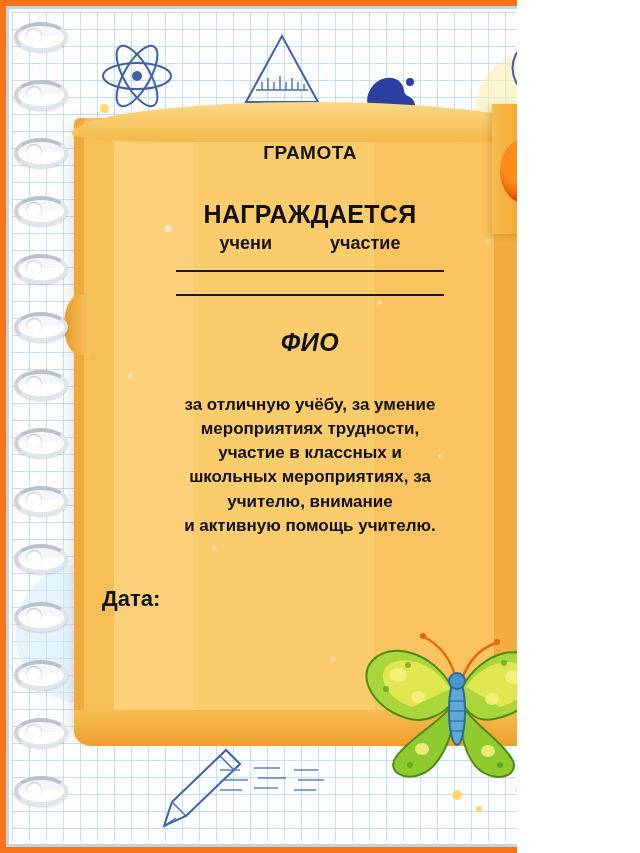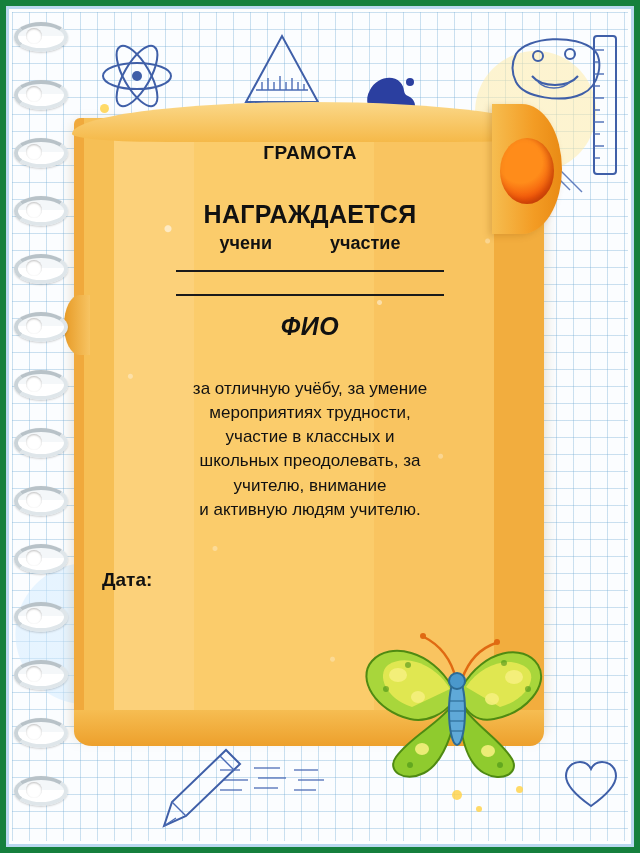--- a/index.html
+++ b/index.html
@@ -10,23 +10,23 @@
   body {
     width: 640px;
     height: 853px;
     font-family: "Liberation Sans", sans-serif;
     overflow: hidden;
   }
 
   
   .page {
     position: relative;
-    width: 640px;
+    width: 517px;
     height: 853px;
-    background: #15803d;
+    background: #f97316;
     overflow: hidden;
   }
   .outer-border {
     position: absolute;
     left: 6px; top: 6px;
     width: 628px; height: 841px;
     border: 3px solid #b9d8ef;
     box-sizing: border-box;
     background: #fdfefe;
   }
@@ -209,35 +209,35 @@
     width: 268px;
     height: 0;
     border-bottom: 2px solid #1a1a1a;
     margin: 16px auto 0 auto;
   }
   .rule.second { margin-top: 22px; }
   .t-fio {
     font-size: 25px;
     font-weight: bold;
     font-style: italic;
-    margin: 16px 0 0 0;
+    margin: 32px 0 0 0;
     letter-spacing: .5px;
   }
   .t-body {
     font-size: 17px;
-    font-weight: normal;
+    font-weight: bold;
     line-height: 1.42;
     margin: 36px 0 0 0;
   }
   .t-body .wide { display:block; }
   .t-sign {
     margin: 44px 0 0 0;
     text-align: left;
     padding-left: 4px;
-    font-size: 19px;
+    font-size: 22px;
     font-weight: bold;
     line-height: 1.5;
   }
 
   
   .butterfly {
     position: absolute;
     left: 352px;
     top: 615px;
     width: 200px;
@@ -403,23 +403,23 @@
 
       <div class="rule"></div>
       <div class="rule second"></div>
 
       <div class="t-fio">ФИО</div>
 
       <div class="t-body">
         <span class="wide">за отличную учёбу, за умение</span>
         <span class="wide">мероприятиях трудности,</span>
         <span class="wide">участие в классных и</span>
-        <span class="wide">школьных преодолевать, за</span>
+        <span class="wide">школьных мероприятиях, за</span>
         <span class="wide">учителю, внимание</span>
-        <span class="wide">и активную людям учителю.</span>
+        <span class="wide">и активную помощь учителю.</span>
       </div>
 
       <div class="t-sign">
         <div>Дата:</div>
       </div>
     </div>
   </div>
 
   <svg class="butterfly" viewBox="0 0 200 180">
 

